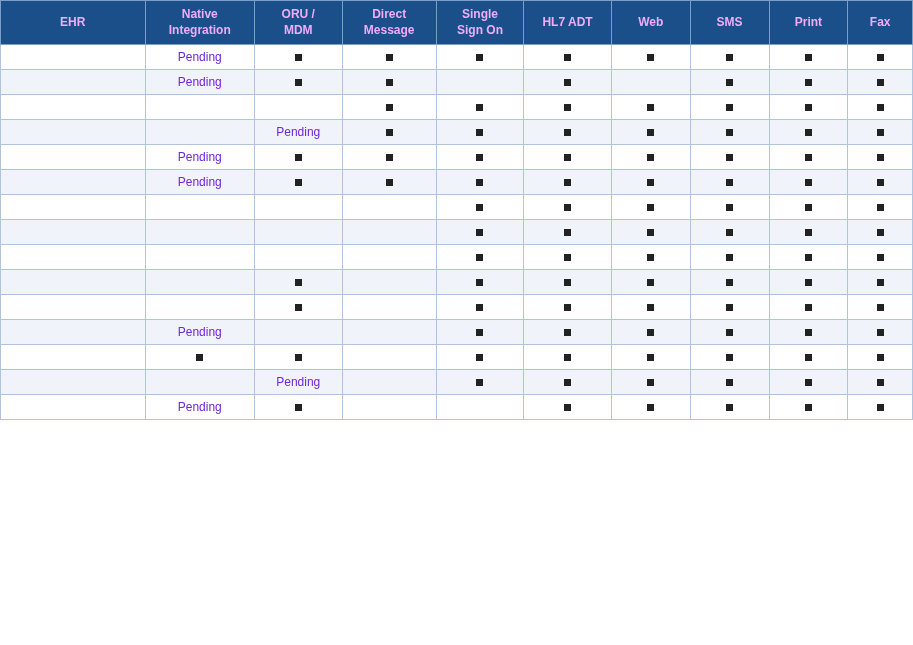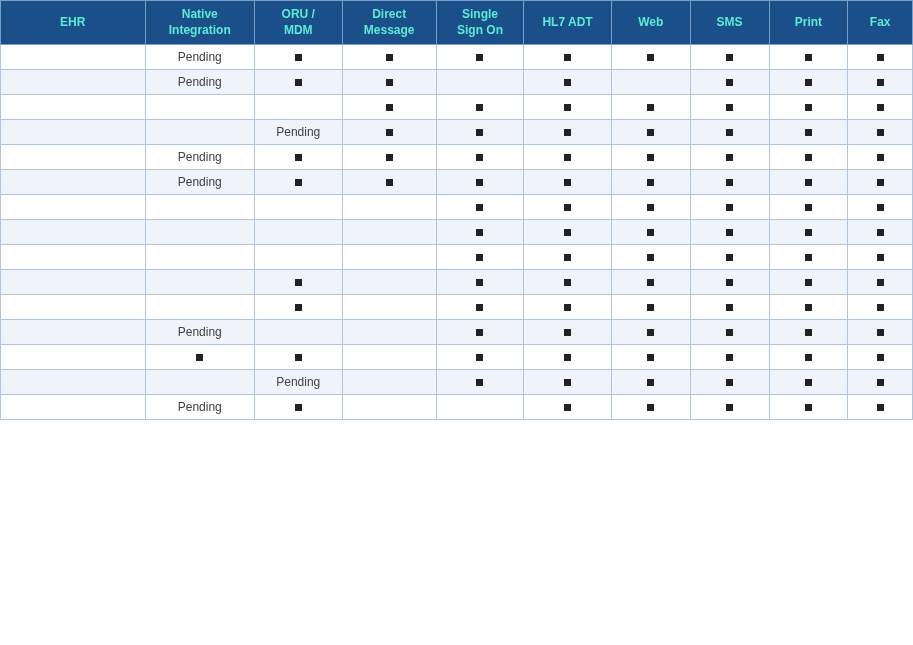--- a/index.html
+++ b/index.html
@@ -9,21 +9,21 @@
       background: #fff;
       width: 913px;
     }
     table {
       width: 913px;
       border-collapse: collapse;
       table-layout: fixed;
     }
     thead tr {
       background-color: #1a4f8a;
-      color: #5eead4;
+      color: #f0abfc;
     }
     thead th {
       border: 1px solid #7a9fc9;
       padding: 6px 4px;
       text-align: center;
       font-weight: bold;
       font-size: 12px;
       vertical-align: middle;
       line-height: 1.3;
     }
@@ -46,21 +46,21 @@
       padding-left: 8px;
       font-size: 12px;
     }
     .dot {
       display: inline-block;
       width: 7px;
       height: 7px;
       background-color: #222;
     }
     .pending {
-      color: #404040;
+      color: #6d28d9;
       font-size: 12px;
     }
     col.col-ehr { width: 132px; }
     col.col-native { width: 100px; }
     col.col-oru { width: 80px; }
     col.col-direct { width: 86px; }
     col.col-sso { width: 80px; }
     col.col-hl7 { width: 80px; }
     col.col-web { width: 72px; }
     col.col-sms { width: 72px; }

